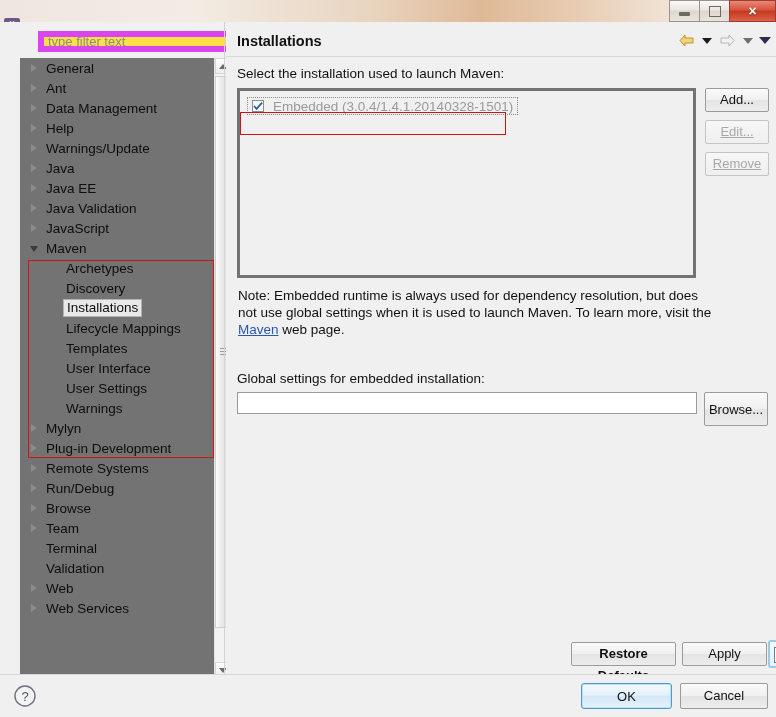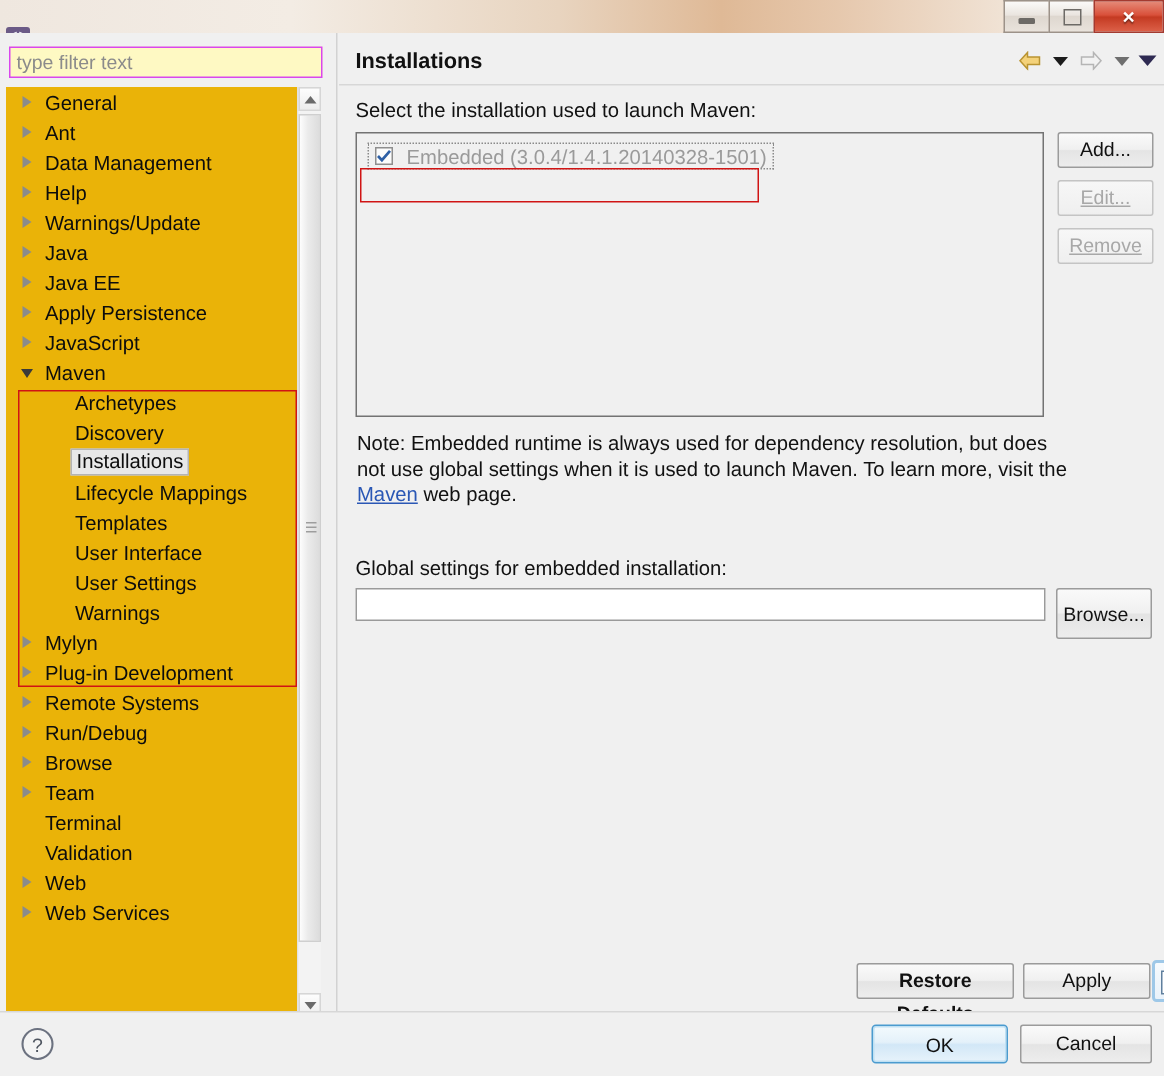--- a/index.html
+++ b/index.html
@@ -46,29 +46,29 @@
   .glyph-close{color:#fff;font-size:14px;font-weight:bold;line-height:1;text-shadow:0 1px 1px rgba(0,0,0,.4);}
 
   
   .content{position:absolute;left:0;top:22px;width:776px;height:652px;background:#f0f0f0;}
 
   
   .left-pane{position:absolute;left:0;top:0;width:224px;height:652px;background:#f0f0f0;}
   .filter-wrap{position:absolute;left:6px;top:9px;width:209px;height:21px;}
   .filter-input{
     width:100%;height:100%;box-sizing:border-box;
-    border:1px solid #d946ef;background:#fef9c3;
+    border:6px solid #d946ef;background:#fde047;
     font-family:"Liberation Sans", sans-serif;font-size:13px;
-    color:#777;padding:1px 4px;outline:none;
+    color:#777;padding:1px 4px;outline:none;margin-left:32px;
   }
   .filter-input::placeholder{color:#8b8b8b;opacity:1;}
 
   .tree-wrap{
-    position:absolute;left:4px;top:36px;width:210px;height:620px;
-    background:#eab308;overflow:hidden;
+    position:absolute;left:20px;top:36px;width:210px;height:620px;
+    background:#737373;overflow:hidden;
   }
   .tree{position:absolute;left:0;top:0;width:196px;}
   .tnode{
     height:20px;display:flex;align-items:center;white-space:nowrap;
     font-size:13.5px;color:#0d0d0d;
   }
   .arrow{
     width:9px;height:9px;margin-left:10px;margin-right:7px;flex:0 0 auto;position:relative;
   }
   .arrow.closed::before{
@@ -132,21 +132,21 @@
   .cdark::before{content:"";border-left:5px solid transparent;border-right:5px solid transparent;border-top:6px solid #1b1b1b;}
   .cgray::before{content:"";border-left:5px solid transparent;border-right:5px solid transparent;border-top:6px solid #6f6f6f;}
   .cnavy::before{content:"";border-left:6px solid transparent;border-right:6px solid transparent;border-top:7px solid #2e2a52;}
 
   .hrule{position:absolute;left:0;top:34px;width:550px;height:1px;background:#d7d7d7;}
 
   .sel-label{position:absolute;left:11px;top:44px;font-size:13.5px;color:#111;}
 
   .list-box{
     position:absolute;left:11px;top:66px;width:459px;height:190px;
-    background:#f0f0f0;border:1px solid #737373;box-sizing:border-box;
+    background:#f0f0f0;border:3px solid #737373;box-sizing:border-box;
   }
   .list-row{
     position:absolute;left:7px;top:6px;height:18px;display:flex;align-items:center;
     padding:0 4px;
     border:1px dotted #8a8a8a;box-sizing:border-box;
   }
   .cbx{
     width:12px;height:12px;box-sizing:border-box;
     border:1px solid #8e8e8e;background:#fbfbfb;
     display:flex;align-items:center;justify-content:center;flex:0 0 auto;
@@ -283,21 +283,21 @@
             <div class="tnode">
               <span class="arrow closed"></span>
               <span class="lbl">Java</span>
             </div>
             <div class="tnode">
               <span class="arrow closed"></span>
               <span class="lbl">Java EE</span>
             </div>
             <div class="tnode">
               <span class="arrow closed"></span>
-              <span class="lbl">Apply Persistence</span>
+              <span class="lbl">Java Validation</span>
             </div>
             <div class="tnode">
               <span class="arrow closed"></span>
               <span class="lbl">JavaScript</span>
             </div>
             <div class="tnode">
               <span class="arrow open"></span>
               <span class="lbl">Maven</span>
             </div>
             <div class="tnode child">

